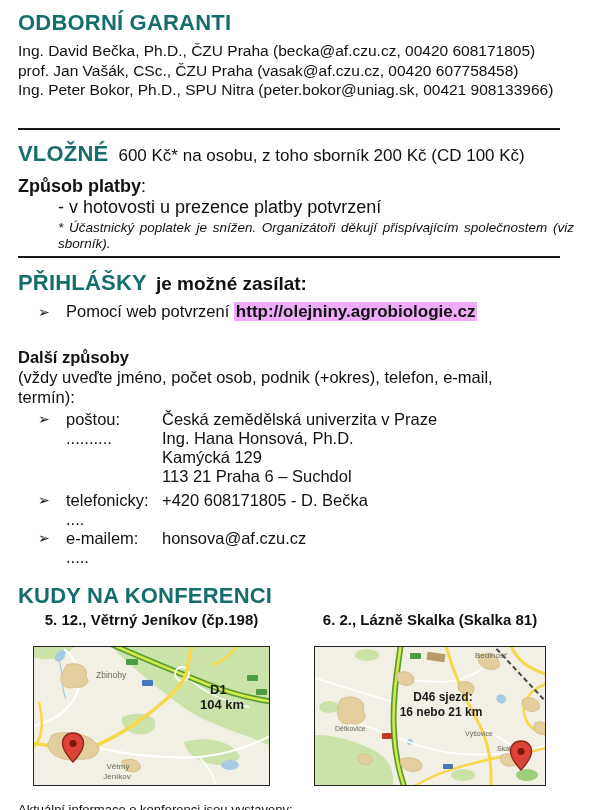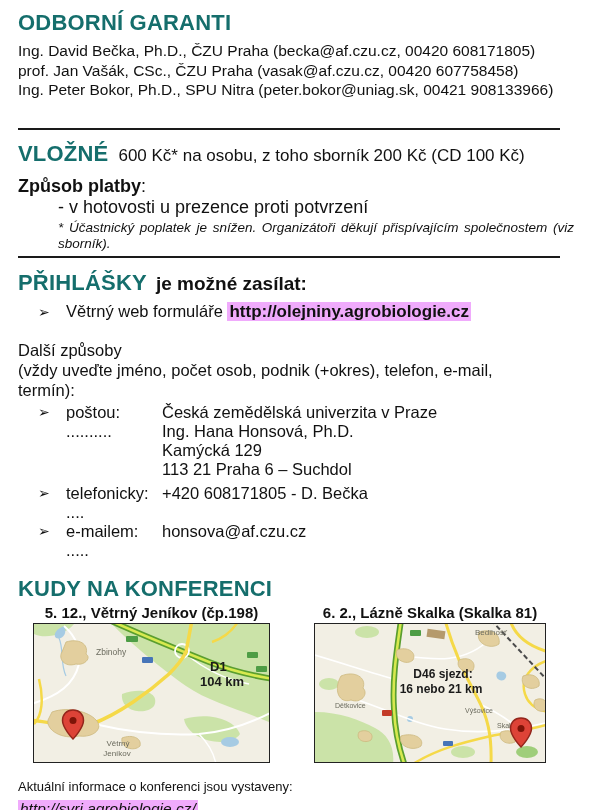--- a/index.html
+++ b/index.html
@@ -26,33 +26,33 @@
   .note { margin-top:2px; margin-left:40px; width:516px; font-size:13.5px; font-style:italic; line-height:16.5px; text-align:justify; }
 
   .ph-head { margin-top:12px; height:27px; white-space:nowrap; }
   .ph-suffix { font-size:19px; font-weight:bold; margin-left:9px; }
 
   .bullet-row { display:flex; margin-top:3px; padding-left:20px; font-size:16.5px; line-height:23px; align-items:baseline; }
   .marker { width:28px; flex:none; font-size:14px; }
   .hl { background:#f0abfc; text-decoration:none; color:#111; }
   .url-bold { font-weight:bold; font-size:17px; padding:0 2px; }
 
-  .dalsi { margin-top:16px; font-size:16.5px; font-weight:normal; line-height:20px; }
+  .dalsi { margin-top:23px; font-size:16.5px; font-weight:bold; line-height:20px; }
   .dalsi-note { font-size:16.5px; line-height:20px; max-width:480px; }
 
   .contact-row { display:flex; padding-left:20px; font-size:16.5px; line-height:19px; }
   .contact-row .c-label { width:96px; flex:none; }
   .c-lines > div { line-height:19px; }
   .row-first { margin-top:3px; }
   .row-gap { margin-top:5px; }
 
   .kudy-h { margin-top:16px; }
   .maps-row { display:flex; margin-top:2px; margin-left:15px; gap:44px; }
   .map-col { display:flex; flex-direction:column; }
-  .map-caption { font-size:15px; font-weight:bold; text-align:center; line-height:18px; margin-bottom:1px; white-space:nowrap; }
+  .map-caption { font-size:15px; font-weight:bold; text-align:center; line-height:18px; margin-bottom:17px; white-space:nowrap; }
   .map-frame { border:1.5px solid #222; line-height:0; }
   svg text { font-family:"Liberation Sans", sans-serif; }
   .map-town { fill:#6b6b5e; }
   .map-sign { fill:#1a1a1a; font-weight:bold; }
 
   .footer-text { margin-top:13px; font-size:13px; line-height:22px; }
   .f-link { display:inline-block; font-style:italic; font-size:15.5px; line-height:17px; margin-top:2px; padding:0 2px; }
 </style>
 </head>
 <body>
@@ -68,33 +68,33 @@
     </div>
   </div>
 
   <hr class="rule rule1">
 
   <div>
     <div class="vlozne-line">
       <span class="teal-h inline">VLOŽNÉ</span><span class="vlozne-suffix">600 Kč* na osobu, z toho sborník 200 Kč (CD 100 Kč)</span>
     </div>
     <div class="platba"><b>Způsob platby</b><span>:</span></div>
-    <div class="hotovost">- v hotovosti u prezence proti potvrzení</div>
+    <div class="hotovost">- v hotovosti u prezence platby potvrzení</div>
     <div class="note">* Účastnický poplatek je snížen. Organizátoři děkují přispívajícím společnostem (viz sborník).</div>
   </div>
 
   <hr class="rule rule2">
 
   <div>
     <div class="ph-head">
       <span class="teal-h inline">PŘIHLÁŠKY</span><span class="ph-suffix">je možné zasílat:</span>
     </div>
     <div class="bullet-row">
       <span class="marker">➢</span>
-      <span><span>Větrný web formuláře</span> <a class="hl url-bold">http://olejniny.agrobiologie.cz</a></span>
+      <span><span>Pomocí web potvrzení</span> <a class="hl url-bold">http://olejniny.agrobiologie.cz</a></span>
     </div>
 
     <div class="dalsi">Další způsoby</div>
     <div class="dalsi-note">(vždy uveďte jméno, počet osob, podnik (+okres), telefon, e-mail, termín):</div>
 
     <div class="contact-row row-first">
       <span class="marker">➢</span>
       <span class="c-label"><span>poštou:</span> <span>..........</span></span>
       <span class="c-lines">
         <div>Česká zemědělská univerzita v Praze</div>

